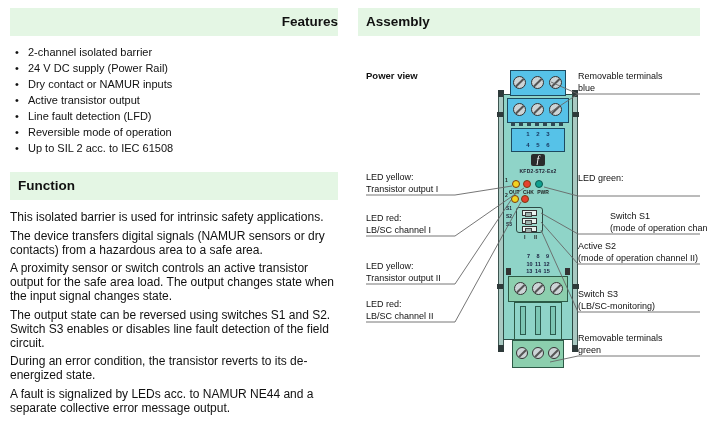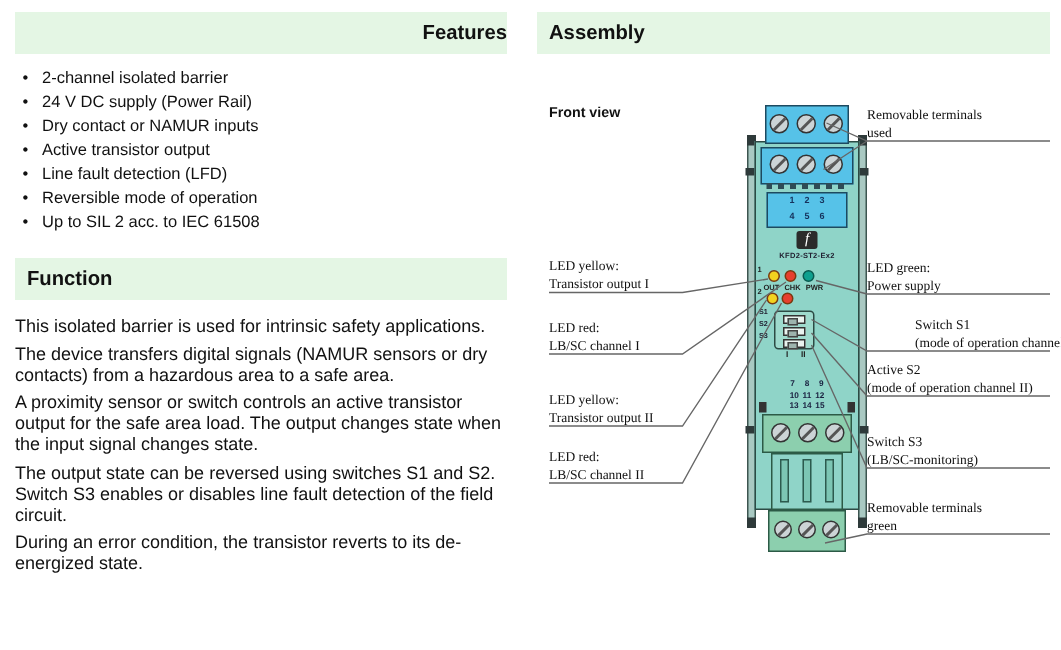--- a/index.html
+++ b/index.html
@@ -17,21 +17,21 @@
   .section-header{position:absolute;height:28px;background:var(--header-bg);
         font-size:13.5px;font-weight:bold;line-height:28px;padding-left:8px;
         box-sizing:border-box;}
   .bullets{list-style:none;margin:0;padding:0;position:absolute;}
   .bullets li{position:relative;padding-left:18px;font-size:11px;line-height:16px;}
   .bullets li::before{content:"\2022";position:absolute;left:5px;}
   .paras{position:absolute;}
   .paras p{margin:0 0 4.5px 0;font-size:12px;line-height:14px;}
   .figure{position:absolute;left:358px;top:50px;width:349px;height:383px;}
   .front-view{position:absolute;left:8px;top:20px;font-size:9.5px;font-weight:bold;}
-  .lbl{position:absolute;font-size:9px;line-height:12px;color:#111;font-family:Liberation Serif, serif;}
+  .lbl{position:absolute;font-size:9px;line-height:12px;color:#111;}
   .lbl div{white-space:nowrap;}
   .leads{position:absolute;left:0;top:0;width:349px;height:383px;z-index:5;}
   .leads polyline{fill:none;stroke:#666;stroke-width:0.9;}
   
   .dev{position:absolute;box-sizing:border-box;}
   .rail{background:#a9c9c2;border:1px solid #3d5550;}
   .railtip{background:#2e3a3a;}
   .body{background:var(--device-body);border:1px solid #2c4a44;}
   .tblue{background:var(--terminal-blue);border:1px solid #1d4a60;}
   .tgreen{background:var(--terminal-green);border:1px solid #2c5a46;}
@@ -82,29 +82,30 @@
   <div class="section-header" style="left:10px;top:172px;width:328px;">
     <span>Function</span>
   </div>
 
   <div class="paras" style="left:10px;top:210px;width:334px;">
     <p>This isolated barrier is used for intrinsic safety applications.</p>
     <p>The device transfers digital signals (NAMUR sensors or dry contacts) from a hazardous area to a safe area.</p>
     <p>A proximity sensor or switch controls an active transistor output for the safe area load. The output changes state when the input signal changes state.</p>
     <p>The output state can be reversed using switches S1 and S2. Switch S3 enables or disables line fault detection of the field circuit.</p>
     <p>During an error condition, the transistor reverts to its de-energized state.</p>
+    <p>A fault is signalized by LEDs acc. to NAMUR NE44 and a separate collective error message output.</p>
   </div>
 
   <div class="section-header" style="left:358px;top:8px;width:342px;">
     <span>Assembly</span>
   </div>
 
   <div class="figure">
 
-    <div class="front-view">Front view</div>
+    <div class="front-view">Power view</div>
 
     <svg class="leads" viewBox="0 0 349 383">
       <polyline points="8,145 97,145 154,136"></polyline>
       <polyline points="8,186 97,186 166,138"></polyline>
       <polyline points="8,234 97,234 153,150"></polyline>
       <polyline points="8,272 97,272 163,152"></polyline>
       <polyline points="342,44 220,44 193,32"></polyline>
       <polyline points="220,44 191,63"></polyline>
       <polyline points="342,146 220,146 186,137"></polyline>
       <polyline points="342,184 220,184 183,163"></polyline>
@@ -125,25 +126,24 @@
       <div>LED yellow:</div>
       <div>Transistor output II</div>
     </div>
     <div class="lbl" style="left:8px;top:248px;width:115px;">
       <div>LED red:</div>
       <div>LB/SC channel II</div>
     </div>
 
     <div class="lbl" style="left:220px;top:20px;width:126px;">
       <div>Removable terminals</div>
-      <div>used</div>
+      <div>blue</div>
     </div>
     <div class="lbl" style="left:220px;top:122px;width:126px;">
       <div>LED green:</div>
-      <div>Power supply</div>
     </div>
     <div class="lbl" style="left:220px;top:160px;width:126px;margin-left:32px;">
       <div>Switch S1</div>
       <div>(mode of operation channel I)</div>
     </div>
     <div class="lbl" style="left:220px;top:190px;width:126px;">
       <div>Active S2</div>
       <div>(mode of operation channel II)</div>
     </div>
     <div class="lbl" style="left:220px;top:238px;width:126px;">

